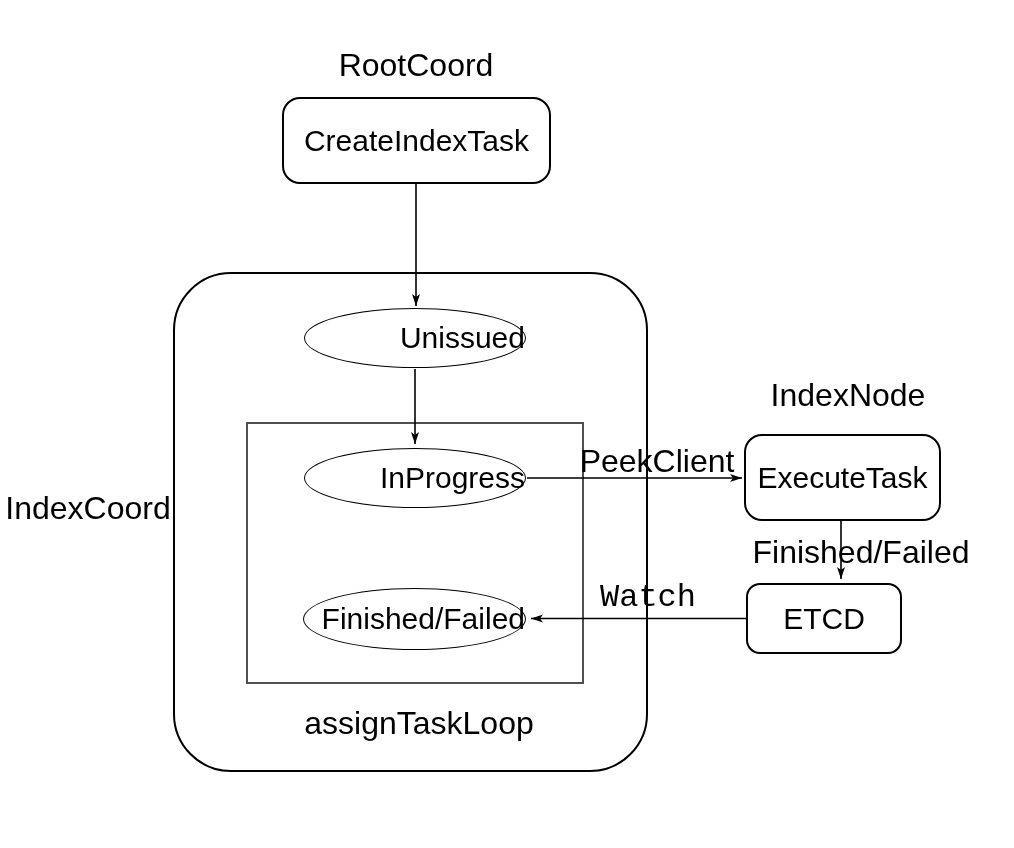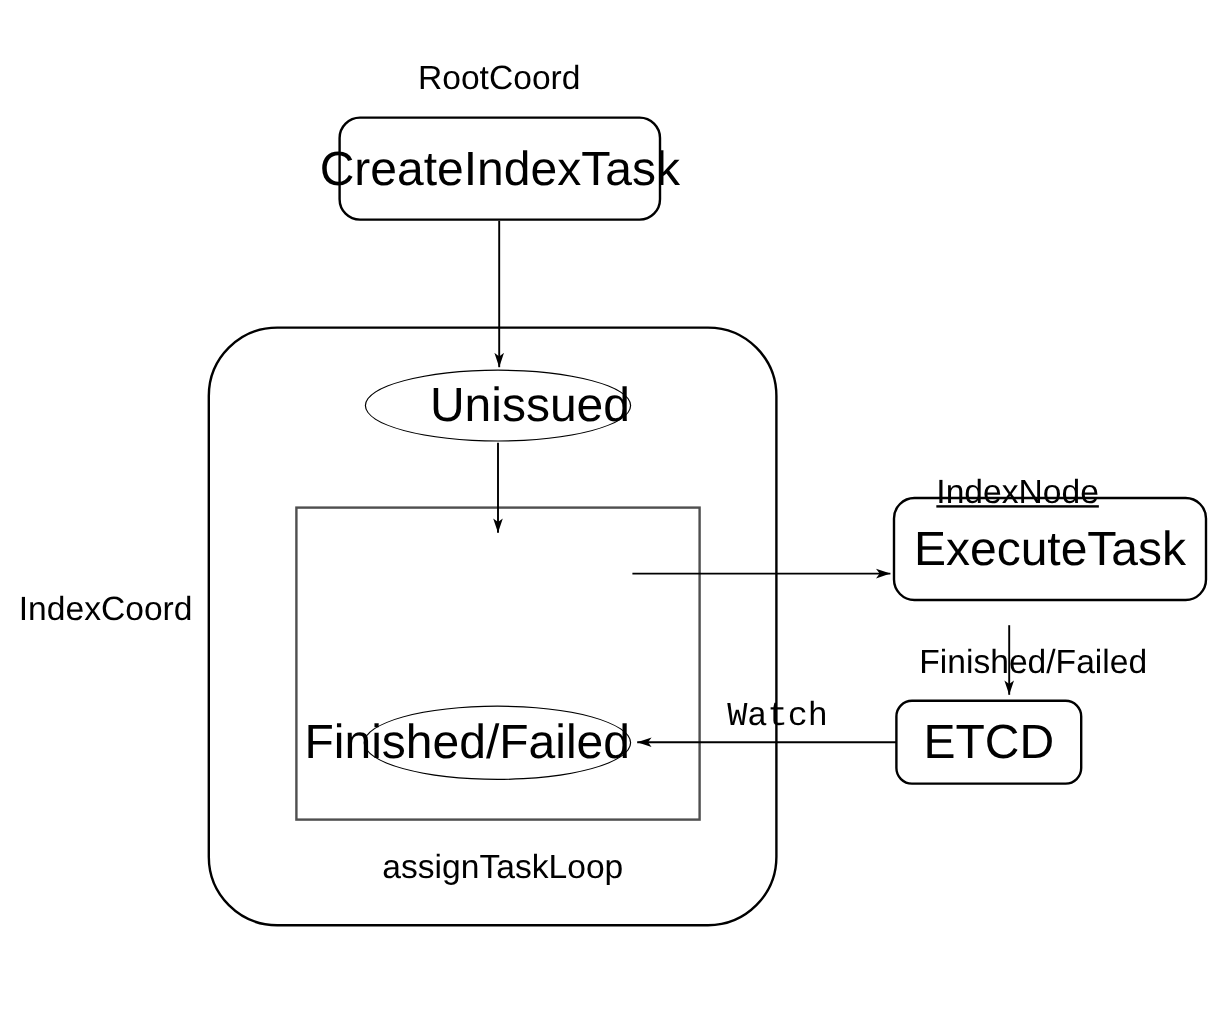--- a/index.html
+++ b/index.html
@@ -20,21 +20,21 @@
     font-family: "Liberation Sans", sans-serif;
     color: var(--text, #000);
     overflow: hidden;
   }
   .shape {
     position: absolute;
     background: var(--background, #fff);
     display: flex;
     align-items: center;
     justify-content: center;
-    font-size: 40px;
+    font-size: 30px;
     line-height: 1;
     white-space: nowrap;
     text-align: center;
   }
   .rounded-box {
     border: 2px solid var(--stroke, #000);
     border-radius: 18px;
   }
   .ellipse {
     border: 1.5px solid var(--stroke, #000);
@@ -48,21 +48,21 @@
   }
   .outer-group {
     border: 2px solid var(--stroke, #000);
     border-radius: 58px;
   }
   .inner-group {
     border: 2px solid var(--inner-loop-stroke, #4f4f4f);
   }
   .free-label {
     position: absolute;
-    font-size: 28px;
+    font-size: 32px;
     line-height: 30px;
     white-space: nowrap;
     transform: translateX(-50%);
     text-align: center;
   }
   .connector-layer {
     position: absolute;
     left: 0; top: 0;
     width: 1014px;
     height: 848px;
@@ -93,43 +93,47 @@
     <path class="edge" d="M415,369 L415,444" marker-end="url(#arrowhead)"></path>
     <path class="edge" d="M527,478 L742,478" marker-end="url(#arrowhead)"></path>
     <path class="edge" d="M841,521 L841,579" marker-end="url(#arrowhead)"></path>
     <path class="edge" d="M531,618.5 L762,618.5" marker-start="url(#arrowhead)" marker-end="url(#arrowhead)"></path>
   </svg>
 
   <div class="shape rounded-box" style="left:282px; top:97px; width:269px; height:87px;">
     <span>CreateIndexTask</span>
   </div>
 
-  <div class="shape rounded-box" style="left:744px; top:414px; width:262px; height:87px;">
+  <div class="shape rounded-box" style="left:744px; top:434px; width:197px; height:87px;">
     <span>ExecuteTask</span>
   </div>
 
   <div class="shape rounded-box" style="left:746px; top:583px; width:156px; height:71px; border-radius:14px;">
     <span>ETCD</span>
   </div>
 
   <div class="shape ellipse" style="left:304px; top:308px; width:222px; height:60px;">
     <span>Unissued</span>
   </div>
 
+  <div class="shape ellipse" style="left:304px; top:448px; width:222px; height:60px;">
+    <span>InProgress</span>
+  </div>
 
   <div class="shape ellipse" style="left:303px; top:588px; width:223px; height:62px;">
     <span>Finished/Failed</span>
   </div>
 
   <div class="free-label" style="left:416px; top:50px;">RootCoord</div>
 
-  <div class="free-label" style="left:848px; top:395px;text-decoration:underline;">IndexNode</div>
+  <div class="free-label" style="left:848px; top:380px;">IndexNode</div>
 
   <div class="free-label" style="left:88px; top:493px;">IndexCoord</div>
 
   <div class="free-label" style="left:419px; top:708px;">assignTaskLoop</div>
 
+  <div class="free-label" style="left:657px; top:446px;">PeekClient</div>
 
   <div class="free-label" style="left:861px; top:537px;">Finished/Failed</div>
 
   <div class="free-label" style="left:648px; top:583px;font-family:Liberation Mono, monospace;">Watch</div>
 
 </div>
 
 </body></html>

